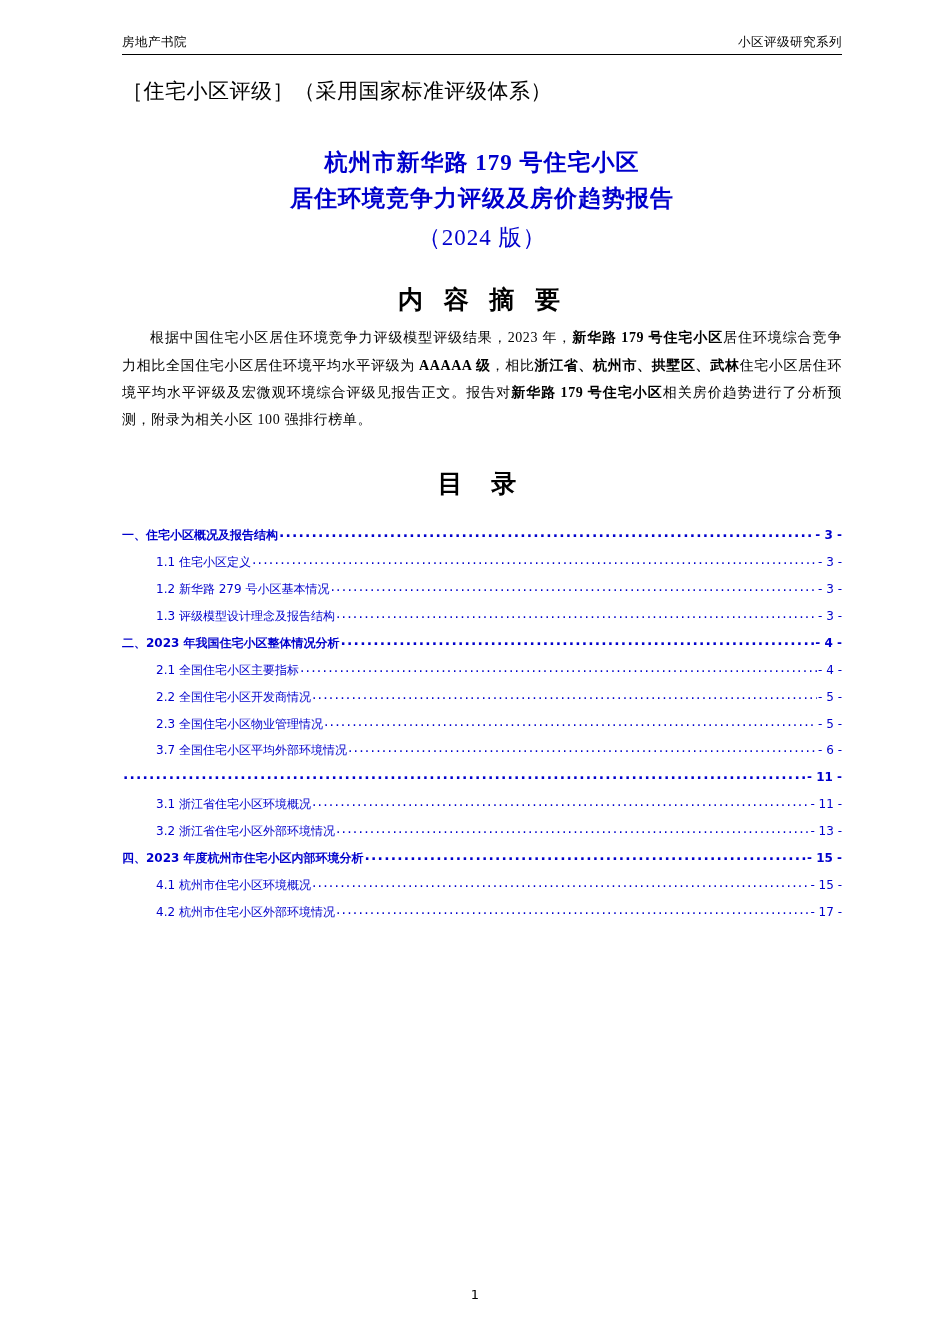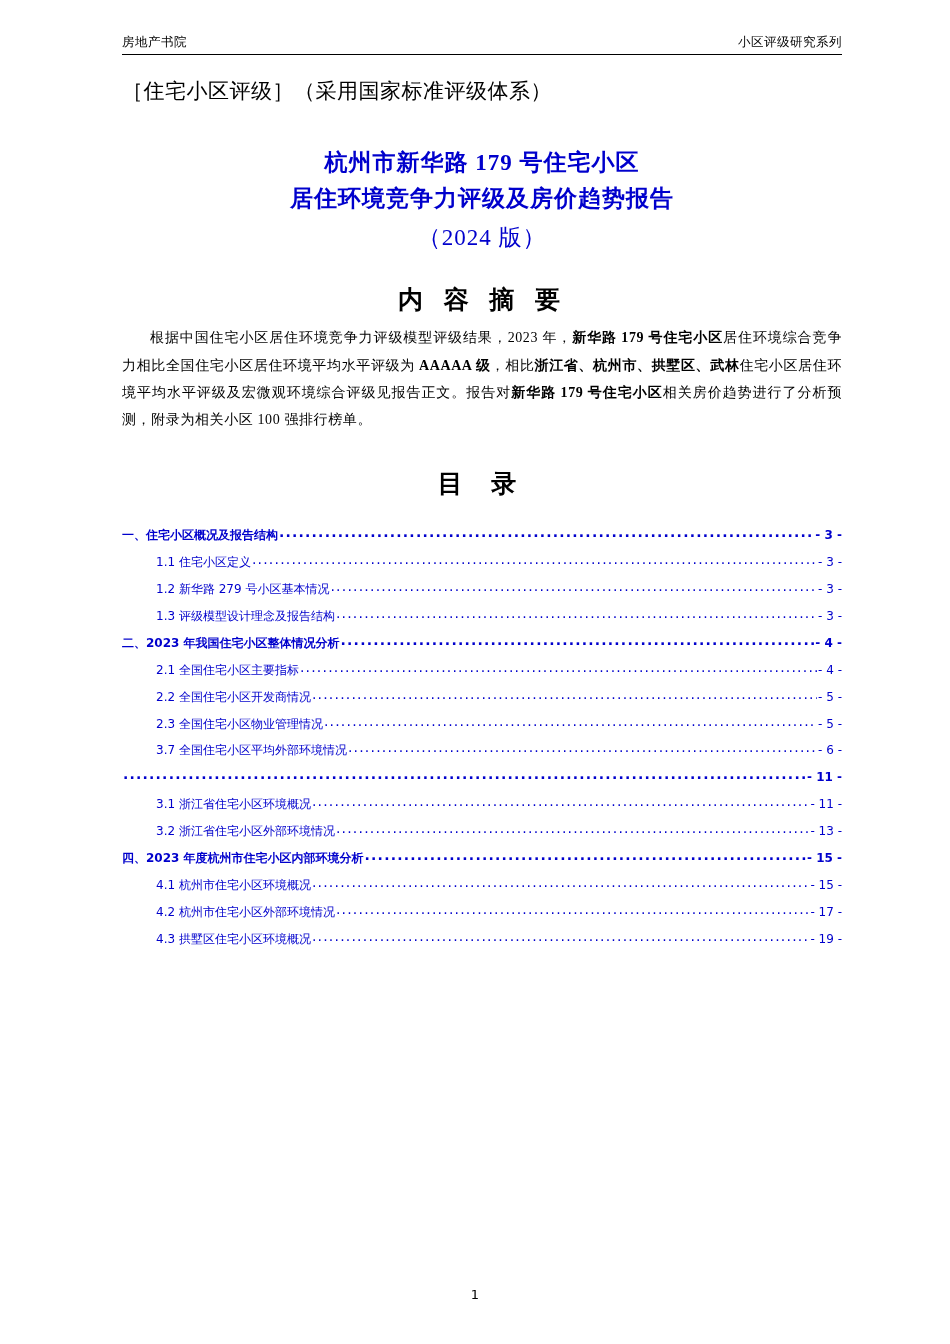--- a/index.html
+++ b/index.html
@@ -223,21 +223,16 @@
       <div class="toc-row lvl2">
         <span class="toc-label">4.1 杭州市住宅小区环境概况</span>
         <span class="toc-dots"></span>
         <span class="toc-page">- 15 -</span>
       </div>
       <div class="toc-row lvl2">
         <span class="toc-label">4.2 杭州市住宅小区外部环境情况</span>
         <span class="toc-dots"></span>
         <span class="toc-page">- 17 -</span>
       </div>
-      <div class="toc-row lvl2">
-        <span class="toc-label">4.3 拱墅区住宅小区环境概况</span>
-        <span class="toc-dots"></span>
-        <span class="toc-page">- 19 -</span>
-      </div>
     </div>
 
   <div class="pagenum">1</div>
 </div>
 
 </body></html>

